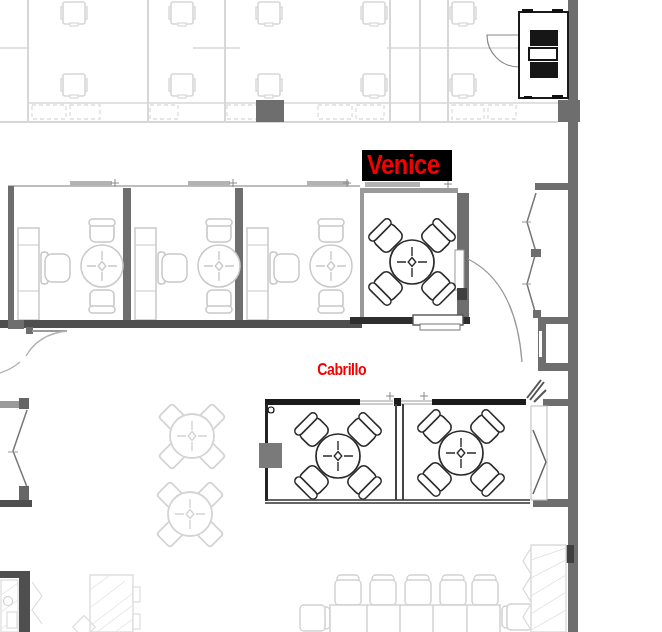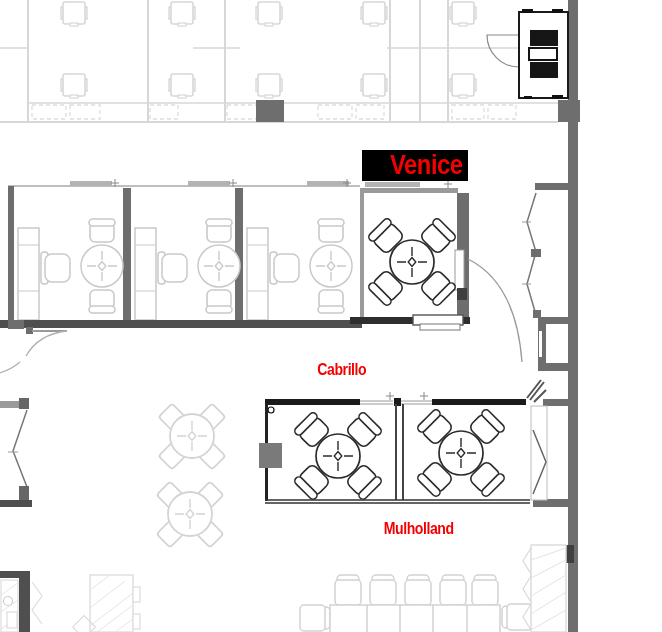--- a/index.html
+++ b/index.html
@@ -3,22 +3,22 @@
 <meta charset="utf-8">
 <style>
   html,body{margin:0;padding:0;background:#fff;}
   #plan{position:relative;width:662px;height:632px;background:#fff;overflow:hidden;
         font-family:"Liberation Sans",sans-serif;}
   #plan svg{position:absolute;left:0;top:0;}
   .room-label{position:absolute;font-weight:bold;color:var(--label-red,#f40000);
      font-size:16px;letter-spacing:-0.5px;text-align:center;white-space:nowrap;
      line-height:1;pointer-events:auto;}
   .room-label .inner{display:inline-block;transform:scaleX(.88);transform-origin:center;}
-  #label-venice{left:362px;top:150px;width:106px;height:31px;
-     background:var(--highlight-bg,#000);display:flex;align-items:center;justify-content:flex-end;
+  #label-venice{left:362px;top:150px;width:90px;height:31px;
+     background:var(--highlight-bg,#000);display:flex;align-items:center;justify-content:flex-start;
      font-size:27px;}
   #label-cabrillo{left:284px;top:362px;width:116px;}
   #label-redondo{left:412px;top:362px;width:116px;}
   #label-mulholland{left:351px;top:521px;width:136px;}
 </style>
 </head>
 <body>
 
 <div id="plan">
 <svg width="662" height="632" viewBox="0 0 662 632">
@@ -242,16 +242,13 @@
     <path d="M531 548 L523 561 L531 574 M531 576 L523 589 L531 602 M531 604 L523 617 L531 630" fill="none" stroke="#d8d8d8" stroke-width="1.2"></path>
   </g>
 </svg>
 
 <div class="room-label" id="label-venice">
   <span class="inner">Venice</span>
 </div>
 <div class="room-label" id="label-cabrillo">
   <span class="inner">Cabrillo</span>
 </div>
-<div class="room-label" id="label-mulholland">
-  <span class="inner">Mulholland</span>
 </div>
-</div>
 
 </body></html>

